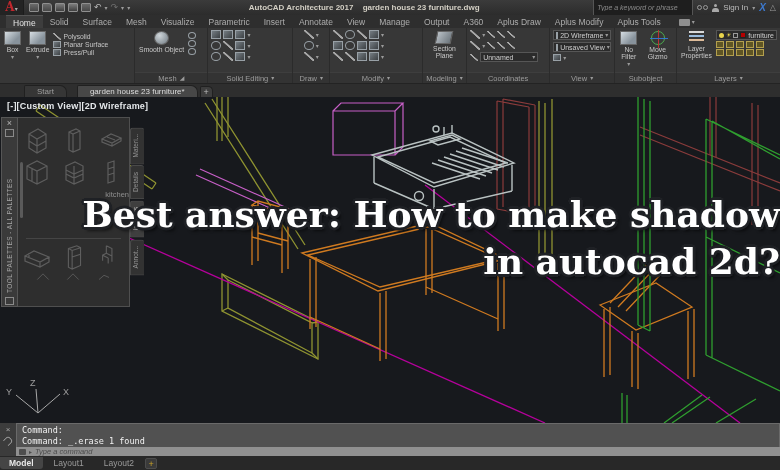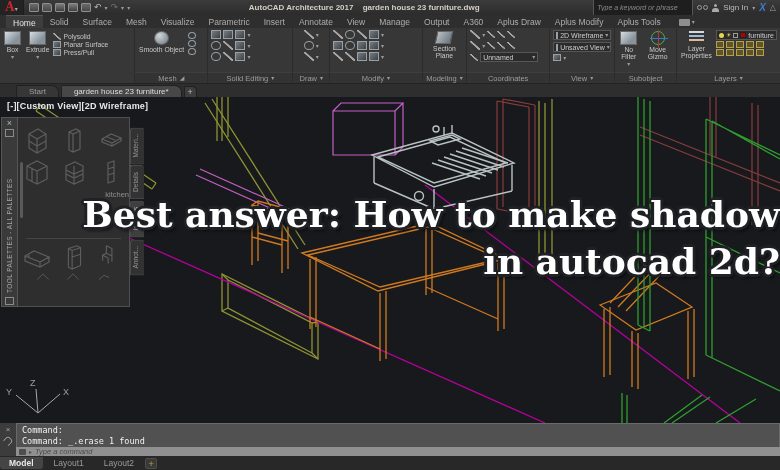--- a/index.html
+++ b/index.html
@@ -82,21 +82,21 @@
   .ddl .sw { width:6px; height:6px; background:#b40000; border:1px solid #222; }
   .ddl .blb { width:5px; height:5px; border-radius:50%; background:#e8d44c; }
   .ddl .sun { color:#e8d44c; font-size:6px; line-height:6px; }
   .ddl .lk { width:5px; height:5px; border:1px solid #9a9a9a; }
   .ddl .flex { flex:1; }
 
   
   .ftabs { position:absolute; top:84px; left:0; width:780px; height:13px; background:#2e2e2e;
     display:flex; align-items:flex-end; padding-left:16px; gap:2px; font-size:8px; }
   .ftab { padding:1px 12px 1px; background:#363636; color:#9e9e9e; border:1px solid #202020;
-    border-bottom:none; border-radius:2px 7px 0 0; white-space:nowrap; }
+    border-bottom:none; border-radius:2px 7px 0 0; white-space:nowrap;margin-left:8px; }
   .ftab.active { background:#474747; color:#dcdcdc; }
   .ftab-add { width:13px; height:11px; background:#3d3d3d; border:1px solid #202020;
     border-bottom:none; color:#bbb; font-size:9px; line-height:10px; text-align:center;
     border-radius:2px 5px 0 0; }
 
   
   .canvas { position:absolute; top:97px; left:0; width:780px; height:326px; background:#17191d; overflow:hidden; }
   .wire { position:absolute; top:0; left:0; }
   .vp-label { position:absolute; top:4px; left:7px; font-size:9px; font-weight:bold;
     color:#e6e9ec; letter-spacing:.2px; z-index:2; }

